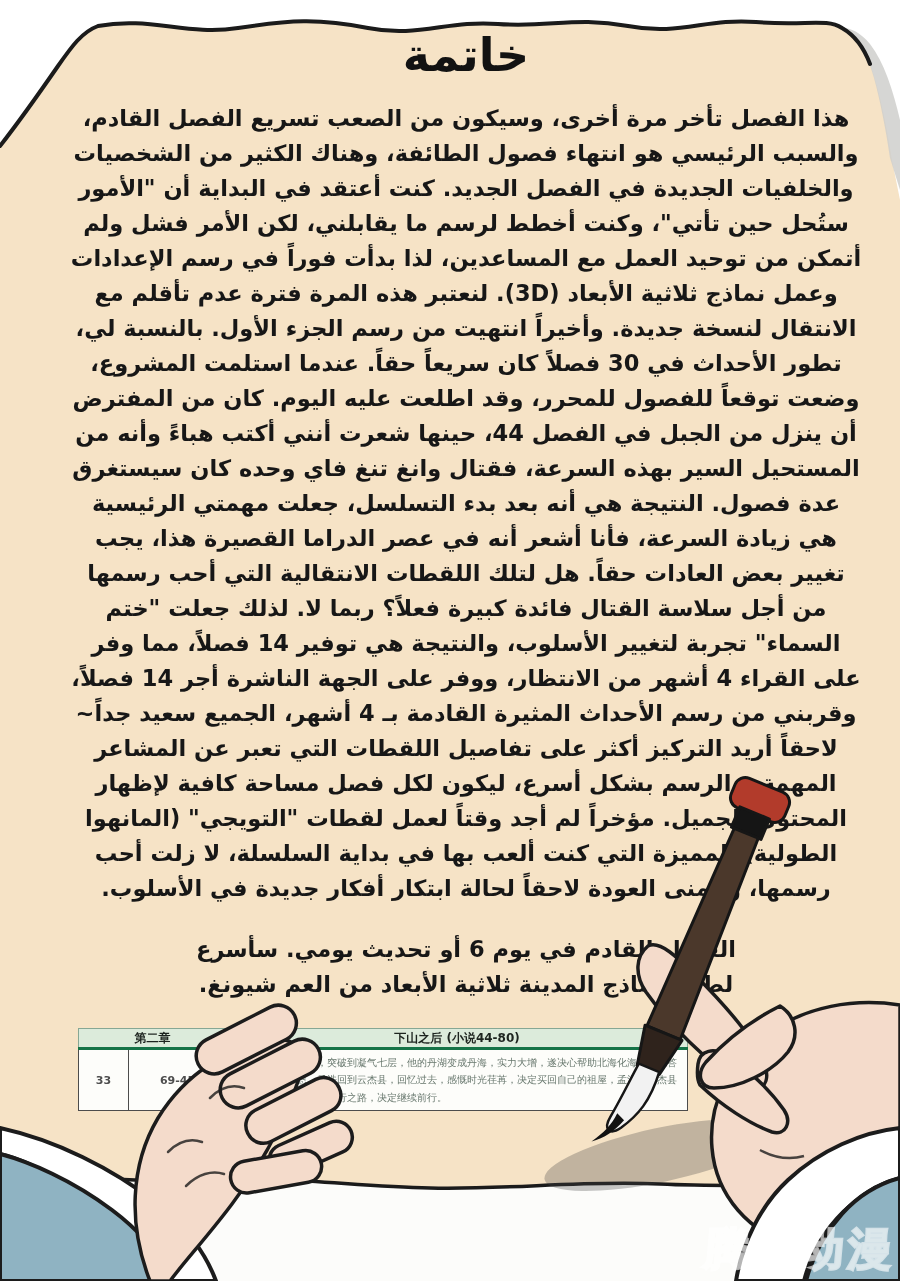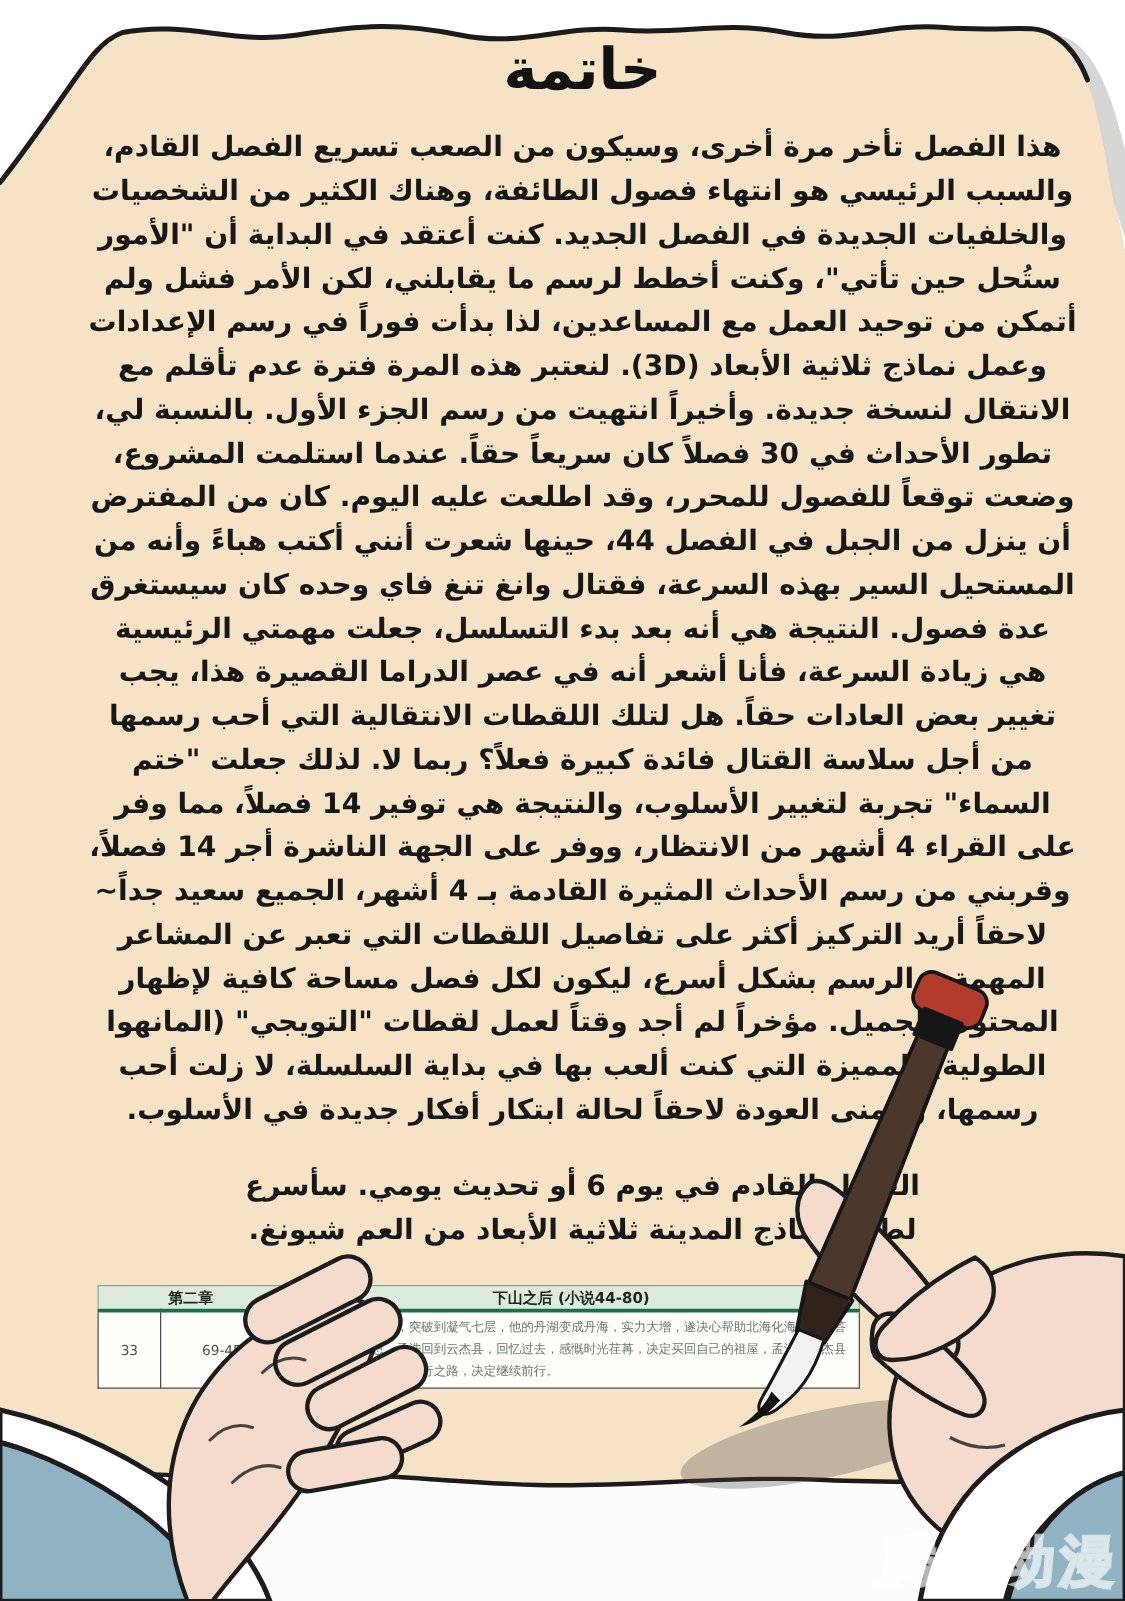--- a/index.html
+++ b/index.html
@@ -29,21 +29,21 @@
   }
   table.sched th{
     background:#dcebdb;color:#1d241f;font-size:12px;font-weight:700;
     padding:2px 4px;border:1px solid #86a794;border-bottom:3px solid #157347;
     line-height:1.2;
   }
   table.sched td{
     border:1px solid #4c4c4c;vertical-align:middle;
   }
   td.cellnum{
-    text-align:center;font-size:11px;color:#4e4e4e;height:46px;
+    text-align:center;font-size:11px;color:#4e4e4e;height:46px;font-weight:bold;
   }
   td.cellsum{
     font-size:10px;color:#68786e;line-height:1.75;padding:4px 10px;text-align:left;
   }
   .watermark{
     position:absolute;right:4px;bottom:2px;z-index:4;
     font-size:44px;font-weight:900;letter-spacing:4px;
     color:rgba(255,255,255,0.16);
     -webkit-text-stroke:2.5px rgba(255,255,255,0.62);
     transform:skewX(-5deg);

